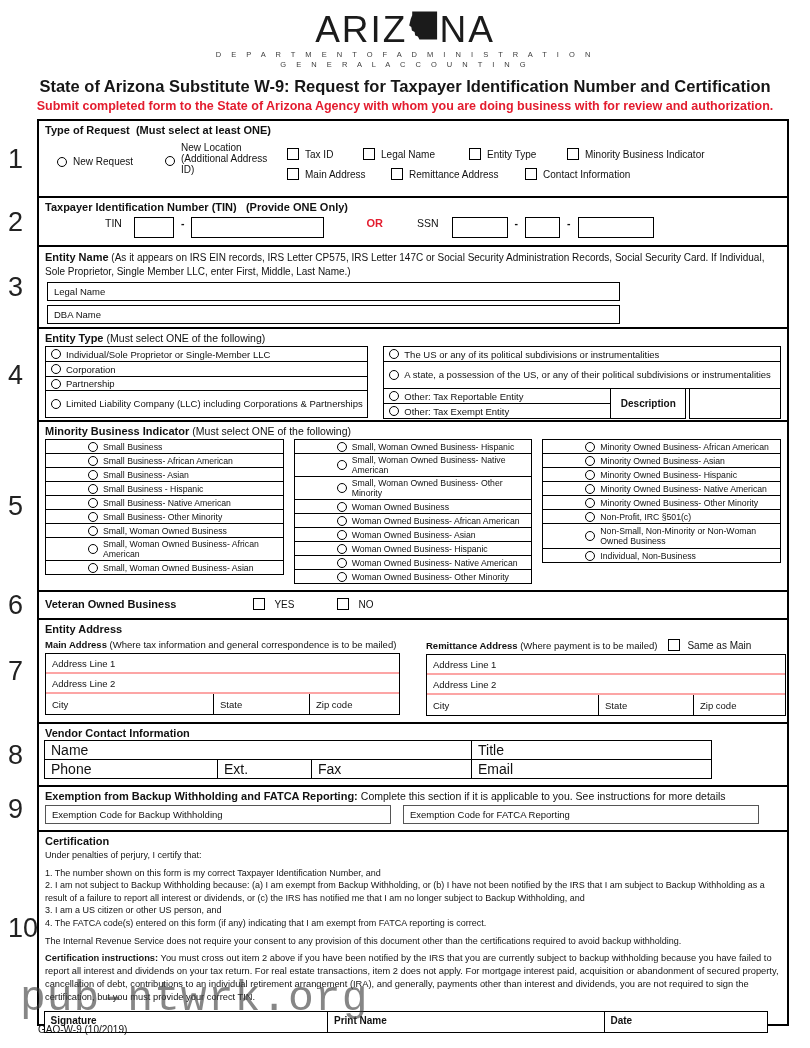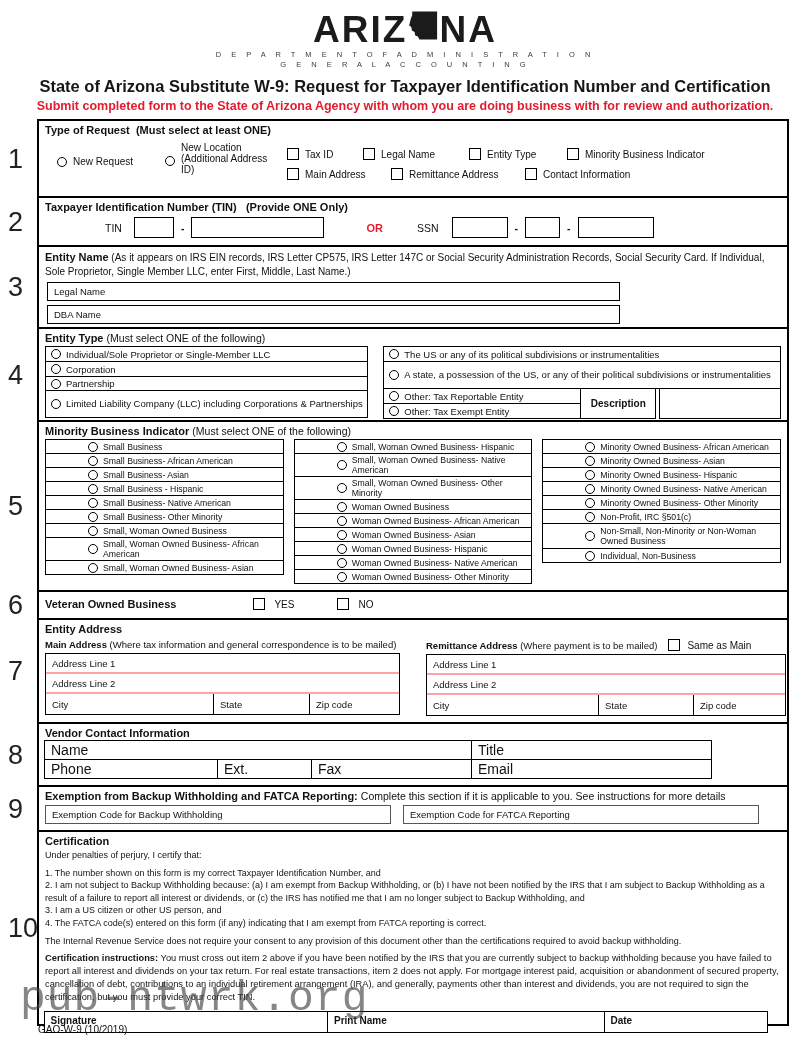--- a/index.html
+++ b/index.html
@@ -1,20 +1,20 @@
 <!DOCTYPE html>
 <html><head>
 <meta charset="utf-8">
 <style>
   html,body{margin:0;padding:0;}
   body{width:810px;height:1048px;background:#fff;overflow:hidden;position:relative;
        font-family:"Liberation Sans",sans-serif;color:#111;}
   
   .logo-wrap{text-align:center;padding-top:10px;line-height:1;}
-  .logo-main{display:inline-flex;align-items:center;font-weight:bold;font-size:37px;
+  .logo-main{display:inline-flex;align-items:center;font-weight:normal;font-size:37px;
              letter-spacing:2px;color:#1b1b1b;}
   .logo-main svg{margin:0 1px 2px 1px;}
   .logo-sub{font-size:7.5px;letter-spacing:4px;color:#3c3c3c;margin-top:2px;}
   .page-title{text-align:center;font-size:16.5px;font-weight:bold;margin-top:9px;color:#161616;}
   .page-notice{text-align:center;font-size:12.5px;font-weight:bold;color:#e31c2e;margin-top:3px;}
   
   .form-wrap{position:absolute;left:37px;top:119px;width:752px;border:2px solid #000;
              box-sizing:border-box;background:#fff;}
   .sec{position:relative;border-bottom:2px solid #000;box-sizing:border-box;padding:3px 6px 4px 6px;}
   .sec:last-child{border-bottom:none;}
@@ -39,28 +39,28 @@
   .ibox .inlab{font-size:9.5px;padding-left:6px;}
   
   .s1-row{display:flex;align-items:flex-start;margin-top:6px;}
   .s1-radio1{margin-left:12px;margin-top:14px;}
   .s1-radio2{margin-left:32px;width:112px;align-items:flex-start;}
   .s1-radio3{margin-left:14px;width:122px;align-items:flex-start;}
   .cb-grid{margin-left:10px;display:flex;flex-direction:column;gap:8px;margin-top:6px;}
   .cb-row{display:flex;align-items:center;}
   .cb-row .opt{margin-right:0;}
   
-  .s2-row{display:flex;align-items:center;margin:4px 0 5px 60px;font-size:10.5px;}
+  .s2-row{display:flex;margin:4px 0 5px 60px;font-size:10.5px;}
   .tbox{border:1px solid #000;height:21px;box-sizing:border-box;background:#fff;}
   
   .s4-grid{display:flex;align-items:flex-start;}
   .s4-left{width:326px;}
   .s4-right{width:401px;margin-left:15px;}
   .s4-bottom{display:flex;align-items:stretch;margin-top:-1px;}
-  .s4-others{width:198px;}
+  .s4-others{width:228px;}
   .desc-cell{width:76px;border:1px solid #000;margin-left:-1px;display:flex;align-items:center;
              justify-content:center;font-size:10px;font-weight:bold;box-sizing:border-box;}
   .desc-box{flex:1;border:1px solid #000;margin-left:3px;box-sizing:border-box;background:#fff;}
   
   .s5-cols{display:flex;gap:10px;margin-top:2px;}
   .s5-col{width:240px;display:flex;flex-direction:column;}
   .s5-col .optbox{min-height:15px;padding-left:42px;}
   .s5-col .small-lbl{font-size:8.7px;line-height:1.15;}
   
   .s6-row{display:flex;align-items:center;height:18px;}

